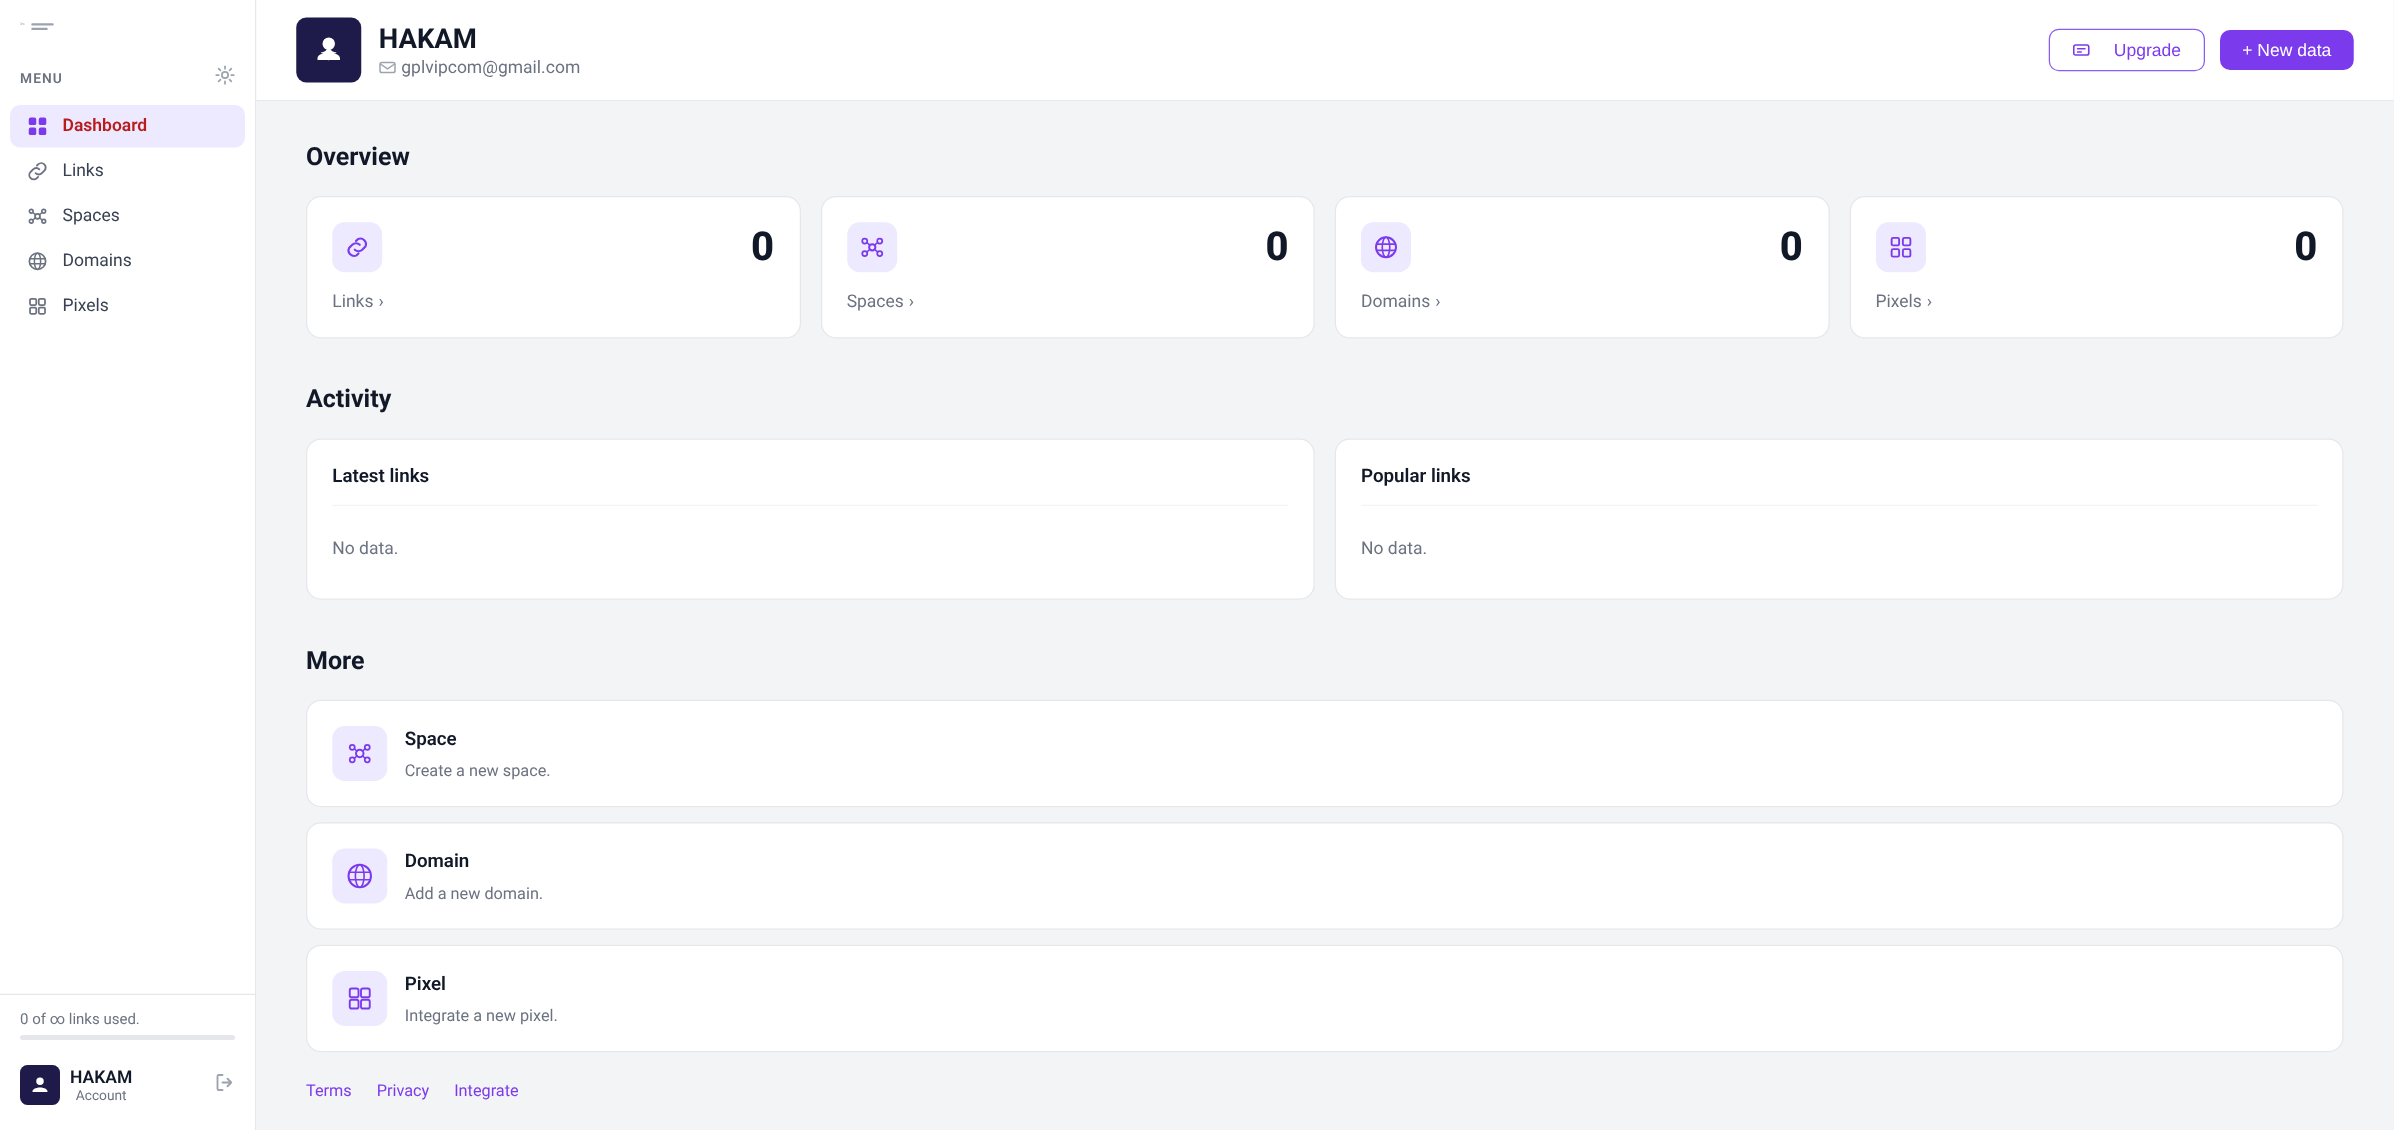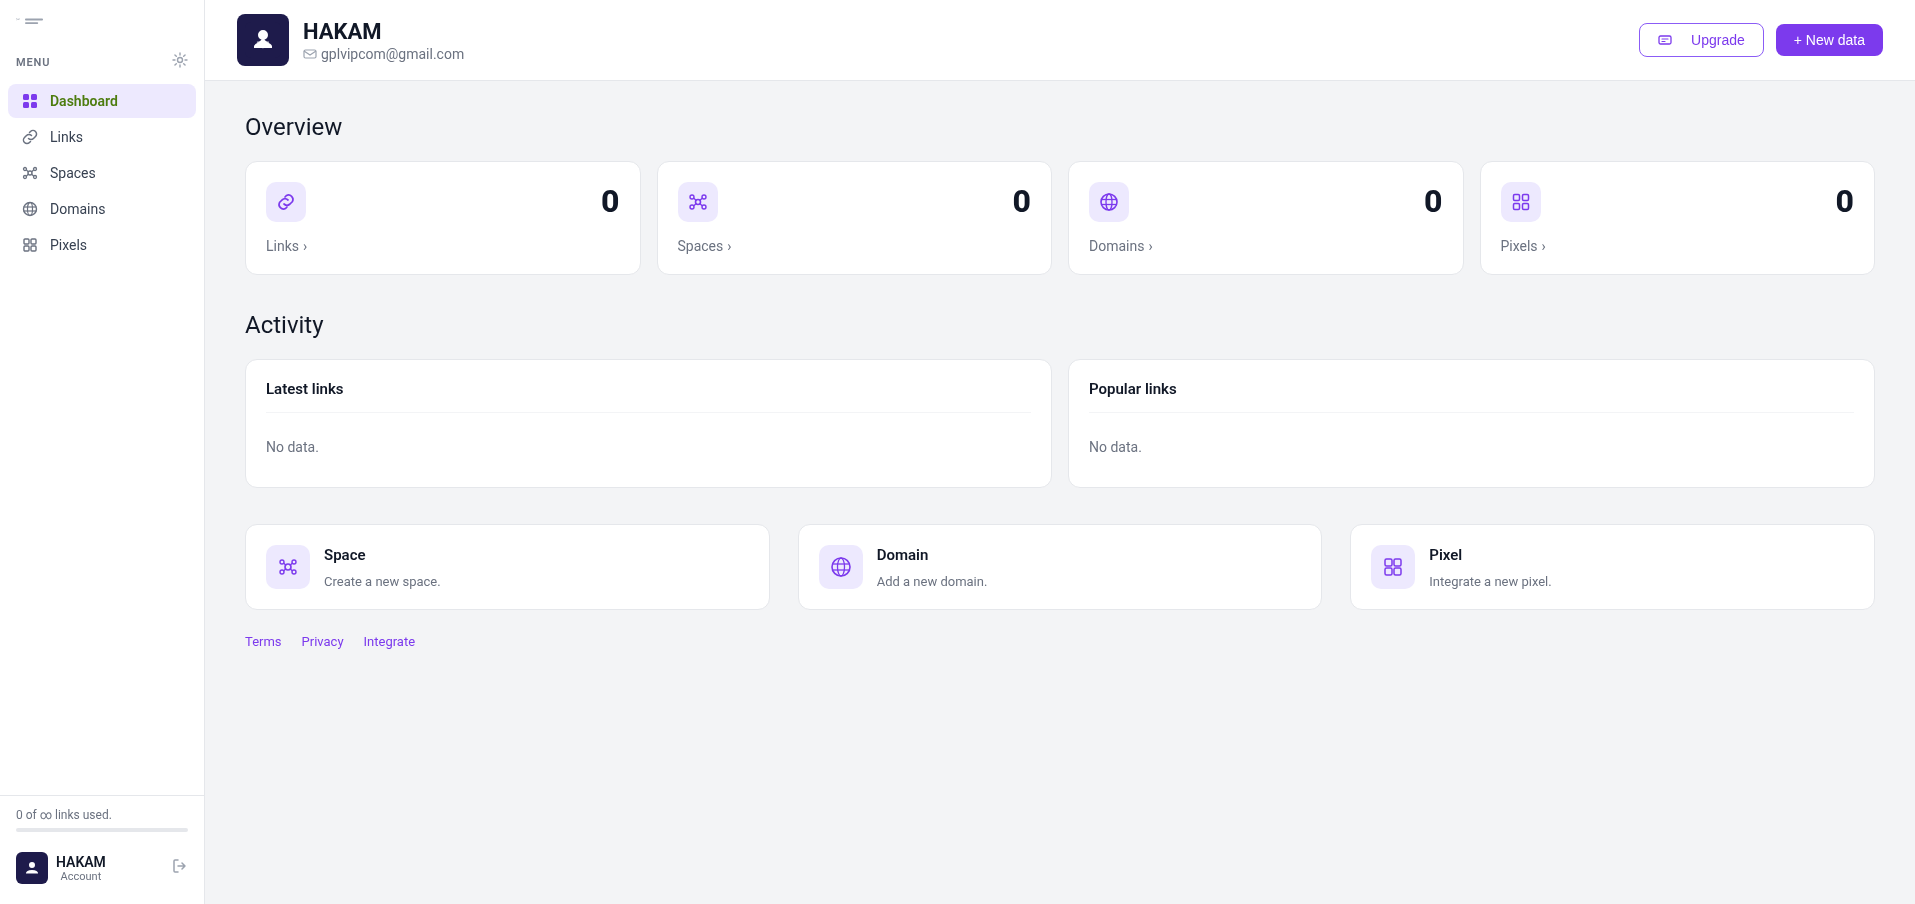--- a/index.html
+++ b/index.html
@@ -45,21 +45,21 @@
       align-items: center;
       gap: 10px;
       padding: 9px 12px;
       border-radius: 8px;
       cursor: pointer;
       font-size: 14px;
       color: #374151;
       margin-bottom: 2px;
       transition: background 0.15s;
     }
-    .nav-item.active { background: #ede9fe; color: #4d7c0f; font-weight: 600; }
+    .nav-item.active { background: #ede9fe; color: #b91c1c; font-weight: 600; }
     .nav-item.active .nav-icon { color: #6d28d9; }
     .nav-icon { font-size: 16px; color: #6b7280; width: 20px; text-align: center; }
 
     .sidebar-footer {
       padding: 12px 8px;
       border-top: 1px solid #e5e7eb;
     }
     .usage-text { font-size: 12px; color: #6b7280; padding: 0 8px 6px 8px; }
     .usage-bar { height: 4px; background: #e5e7eb; border-radius: 2px; margin: 0 8px 12px 8px; }
     .usage-bar-fill { height: 100%; background: #8b5cf6; border-radius: 2px; width: 0%; }
@@ -150,22 +150,22 @@
 
     
     .content {
       flex: 1;
       overflow-y: auto;
       padding: 32px 40px;
       background: #f3f4f6;
     }
 
     .section-title {
-      font-size: 24px;
-      font-weight: 400;
+      font-size: 20px;
+      font-weight: 700;
       color: #111827;
       margin-bottom: 20px;
     }
 
     
     .overview-grid {
       display: grid;
       grid-template-columns: repeat(4, 1fr);
       gap: 16px;
       margin-bottom: 36px;
@@ -213,22 +213,22 @@
       border-radius: 12px;
       border: 1px solid #e5e7eb;
       padding: 20px;
     }
     .activity-title { font-size: 15px; font-weight: 600; color: #111827; margin-bottom: 14px; padding-bottom: 14px; border-bottom: 1px solid #f3f4f6; }
     .no-data { font-size: 14px; color: #6b7280; padding: 12px 0; }
 
     
     .more-grid {
       display: grid;
-      grid-template-columns: repeat(3, 1fr);
-      gap: 28px;
+      grid-template-columns: repeat(1, 1fr);
+      gap: 12px;
     }
     .more-card {
       background: #fff;
       border-radius: 12px;
       border: 1px solid #e5e7eb;
       padding: 20px;
       display: flex;
       align-items: center;
       gap: 14px;
       cursor: pointer;
@@ -496,20 +496,21 @@
       <div class="activity-card">
         <div class="activity-title">Latest links</div>
         <div class="no-data">No data.</div>
       </div>
       <div class="activity-card">
         <div class="activity-title">Popular links</div>
         <div class="no-data">No data.</div>
       </div>
     </div>
 
+    <h2 class="section-title">More</h2>
     <div class="more-grid">
 
       <div class="more-card">
         <div class="more-icon-wrap">
           <svg width="22" height="22" viewBox="0 0 22 22" fill="none">
               <circle cx="11" cy="11" r="3" stroke="#7c3aed" stroke-width="1.6"></circle>
               <circle cx="5" cy="6" r="2" stroke="#7c3aed" stroke-width="1.4"></circle>
               <circle cx="17" cy="6" r="2" stroke="#7c3aed" stroke-width="1.4"></circle>
               <circle cx="5" cy="16" r="2" stroke="#7c3aed" stroke-width="1.4"></circle>
               <circle cx="17" cy="16" r="2" stroke="#7c3aed" stroke-width="1.4"></circle>

